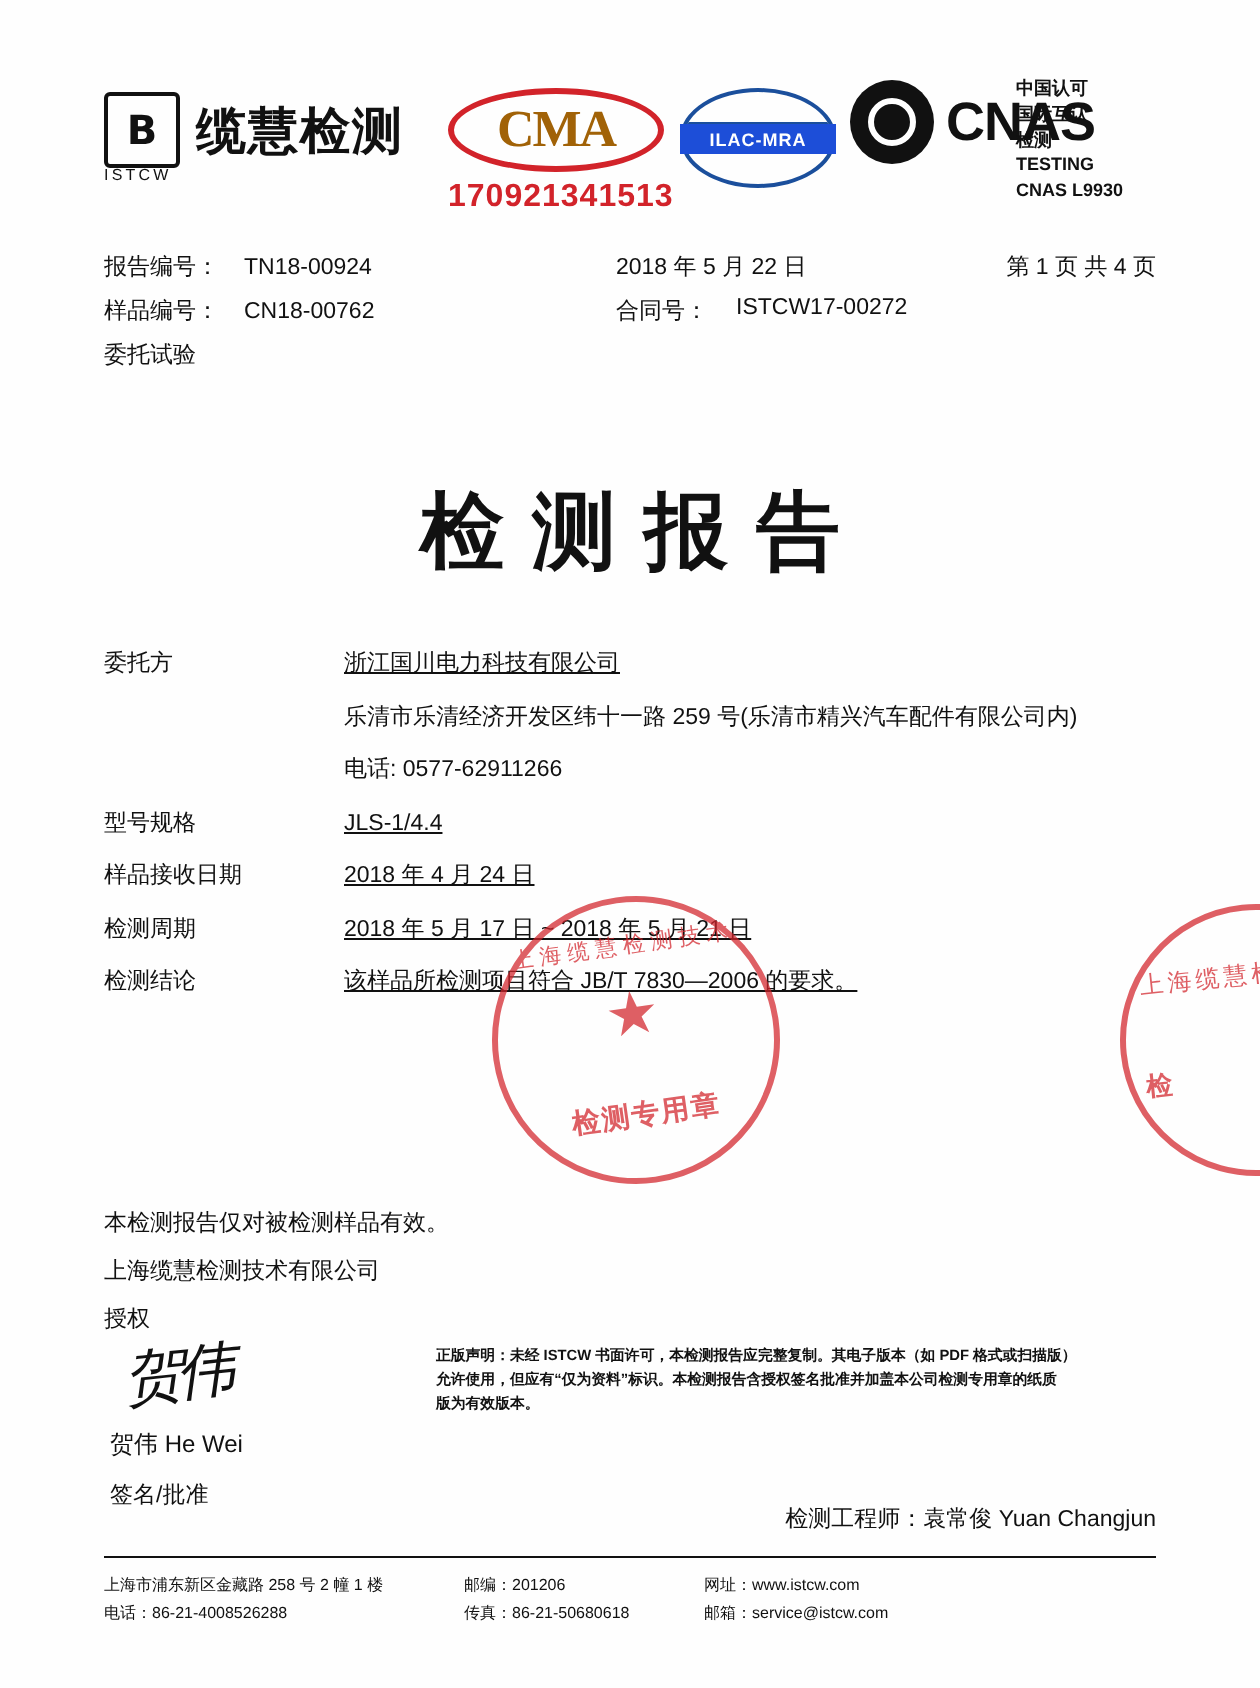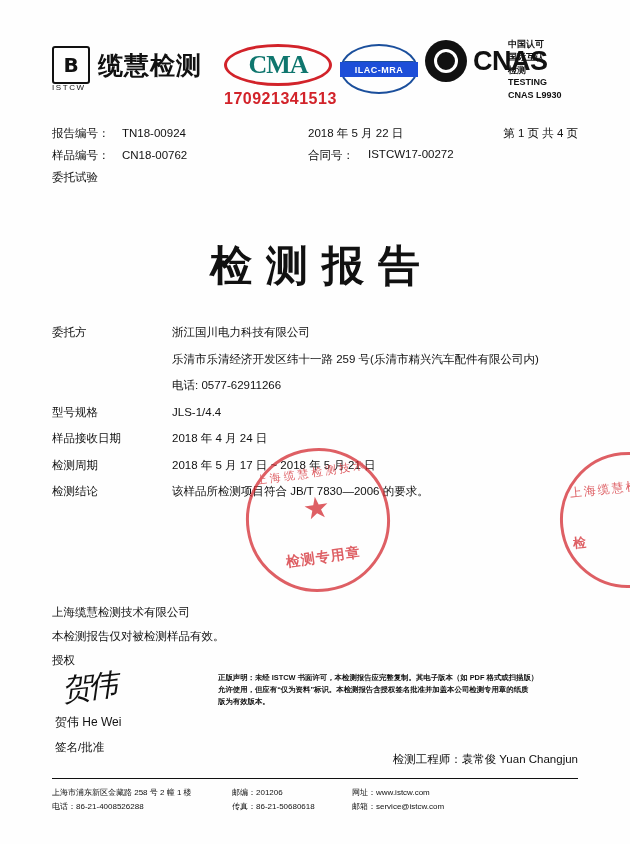--- a/index.html
+++ b/index.html
@@ -81,21 +81,21 @@
   .cma-oval {
     width: 108px; height: 42px;
     border: 3px solid #d2232a;
     border-radius: 50%;
     display: flex;
     align-items: center;
     justify-content: center;
     box-sizing: border-box;
   }
   .cma-text {
-    color: #0f766e;
+    color: #a16207;
     font-size: 26px;
     font-weight: bold;
     font-family: "Liberation Serif", serif;
     letter-spacing: -1px;
     line-height: 1;
   }
   .cma-num {
     margin-top: 4px;
     color: #d2232a;
     font-size: 16px;
@@ -239,20 +239,21 @@
     align-items: flex-start;
     margin-bottom: 11px;
     line-height: 1.35;
   }
   .field-label {
     width: 120px;
     flex: 0 0 120px;
   }
   .field-value {
     flex: 1;
+    text-decoration: underline;
   }
   .sub-line {
     margin-left: 120px;
     margin-bottom: 11px;
     line-height: 1.35;
   }
 
   
   .stamp {
     position: absolute;
@@ -483,22 +484,22 @@
     <div class="stamp-arc">上海缆慧检测技术</div>
     <div class="stamp-star">★</div>
     <div class="stamp-bottom">检测专用章</div>
   </div>
   <div class="stamp stamp-right">
     <div class="stamp-arc">上海缆慧检</div>
     <div class="stamp-bottom">检</div>
   </div>
 
   <div class="decl">
+    <div>本检测报告仅对被检测样品有效。</div>
     <div>上海缆慧检测技术有限公司</div>
-    <div>本检测报告仅对被检测样品有效。</div>
     <div>授权</div>
   </div>
 
   <div class="signature">贺伟</div>
   <div class="sig-name">贺伟  He Wei</div>
   <div class="sig-role">签名/批准</div>
 
   <div class="legal">
     <div class="legal-head">正版声明：未经 ISTCW 书面许可，本检测报告应完整复制。其电子版本（如 PDF 格式或扫描版）</div>
     <div>允许使用，但应有“仅为资料”标识。本检测报告含授权签名批准并加盖本公司检测专用章的纸质</div>

